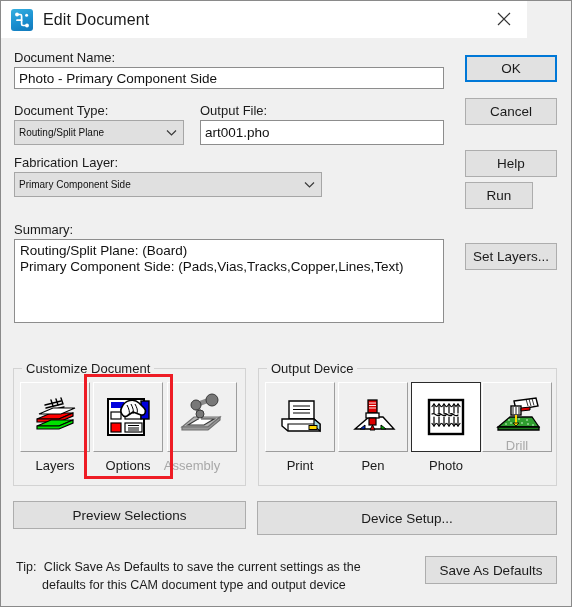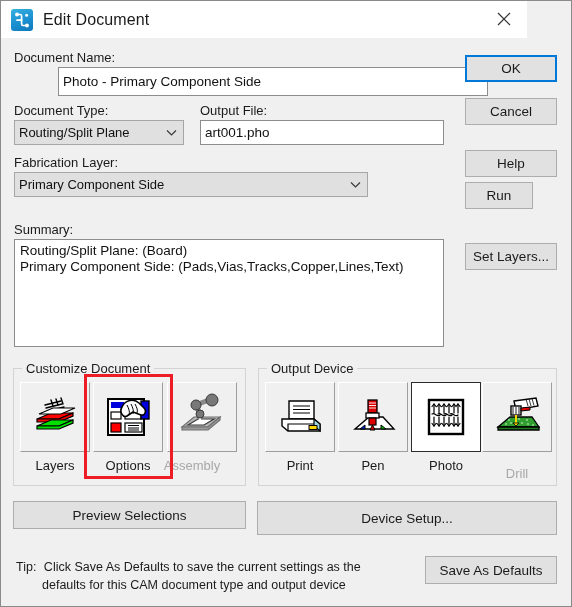--- a/index.html
+++ b/index.html
@@ -79,21 +79,21 @@
     padding: 2px 4px;
     display: flex;
     align-items: center;
     font-family: "Liberation Sans", sans-serif;
   }
   .combo {
     position: absolute;
     box-sizing: border-box;
     background: #e0e0e0;
     border: 1px solid #a6a6a6;
-    font-size: 13px;
+    font-size: 10px;
     color: #111;
     padding: 2px 4px;
     display: flex;
     align-items: center;
   }
   .combo .cv { flex: 1; overflow: hidden; white-space: nowrap; }
   .combo .chev {
     width: 16px; height: 100%;
     display: flex; align-items: center; justify-content: center;
     color: #3a3a3a;
@@ -204,47 +204,47 @@
     <div class="title-close">
       <svg width="14" height="14" viewBox="0 0 14 14">
         <path d="M1 1 L13 13 M13 1 L1 13" stroke="currentColor" stroke-width="1.2" fill="none"></path>
       </svg>
     </div>
   </div>
 
   <div class="client">
 
     <div class="lbl" style="left:13px; top:12px;">Document Name:</div>
-    <div class="txtbox" style="left:13px; top:29px; width:430px; height:29px;margin-left:44px;">Photo - Primary Component Side</div>
+    <div class="txtbox" style="left:13px; top:29px; width:430px; height:22px;">Photo - Primary Component Side</div>
 
     <div class="lbl" style="left:13px; top:65px;">Document Type:</div>
     <div class="combo" style="left:13px; top:82px; width:170px; height:25px;">
       <span class="cv">Routing/Split Plane</span>
       <span class="chev">
         <svg width="11" height="8" viewBox="0 0 11 8">
             <path d="M1 1.5 L5.5 6 L10 1.5" stroke="#3a3a3a" stroke-width="1.2" fill="none"></path>
           </svg>
       </span>
     </div>
 
     <div class="lbl" style="left:199px; top:65px;">Output File:</div>
     <div class="txtbox" style="left:199px; top:82px; width:244px; height:25px;">art001.pho</div>
 
     <div class="lbl" style="left:13px; top:117px;">Fabrication Layer:</div>
-    <div class="combo" style="left:13px; top:134px; width:354px; height:25px;">
+    <div class="combo" style="left:13px; top:134px; width:308px; height:25px;">
       <span class="cv">Primary Component Side</span>
       <span class="chev">
         <svg width="11" height="8" viewBox="0 0 11 8">
             <path d="M1 1.5 L5.5 6 L10 1.5" stroke="#3a3a3a" stroke-width="1.2" fill="none"></path>
           </svg>
       </span>
     </div>
 
     <div class="lbl" style="left:13px; top:184px;">Summary:</div>
-    <div class="summary" style="left:13px; top:201px; width:430px; height:108px;">
+    <div class="summary" style="left:13px; top:201px; width:430px; height:84px;">
       <div>Routing/Split Plane: (Board)</div>
       <div>Primary Component Side: (Pads,Vias,Tracks,Copper,Lines,Text)</div>
     </div>
 
     <div class="btn default" style="left:464px; top:17px; width:92px; height:27px;">OK</div>
     <div class="btn" style="left:464px; top:60px; width:92px; height:27px;">Cancel</div>
     <div class="btn" style="left:464px; top:105px; width:92px; height:27px;margin-top:7px;">Help</div>
     <div class="btn" style="left:464px; top:144px; width:68px; height:27px;">Run</div>
     <div class="btn" style="left:464px; top:205px; width:92px; height:27px;">Set Layers...</div>
 
@@ -375,21 +375,21 @@
         </g>
         <rect x="19" y="11" width="10" height="9" fill="#ffffff" stroke="#000" stroke-width="1.4"></rect>
         <g stroke="#000" stroke-width="0.9">
             <path d="M21 12 v7 M24 12 v7 M27 12 v7"></path>
           </g>
         <path d="M29 13 L38 12 L38 15 L29 16 Z" fill="#dd0000" stroke="#000" stroke-width="1"></path>
         <path d="M24 20 L24 28" stroke="#ffd800" stroke-width="2"></path>
         <path d="M21 28 L27 28 L24 31 Z" fill="#ffd800" stroke="#000" stroke-width="0.8"></path>
       </svg>
     </div>
-    <div class="tile-label disabled" style="left:481px; top:400px;margin-top:28px;">Drill</div>
+    <div class="tile-label disabled" style="left:481px; top:400px;">Drill</div>
 
     <div class="btn" style="left:12px; top:463px; width:233px; height:28px;">Preview Selections</div>
     <div class="btn" style="left:256px; top:463px; width:300px; height:34px;">Device Setup...</div>
 
     <div class="tip" style="left:15px; top:520px; width:400px;">
       <span>Tip:</span>
       <span class="tipw" style="margin-left:4px;">Click Save As Defaults to save the current settings as the</span>
       <span class="tipw" style="margin-left:26px;">defaults for this CAM document type and output device</span>
     </div>
 

